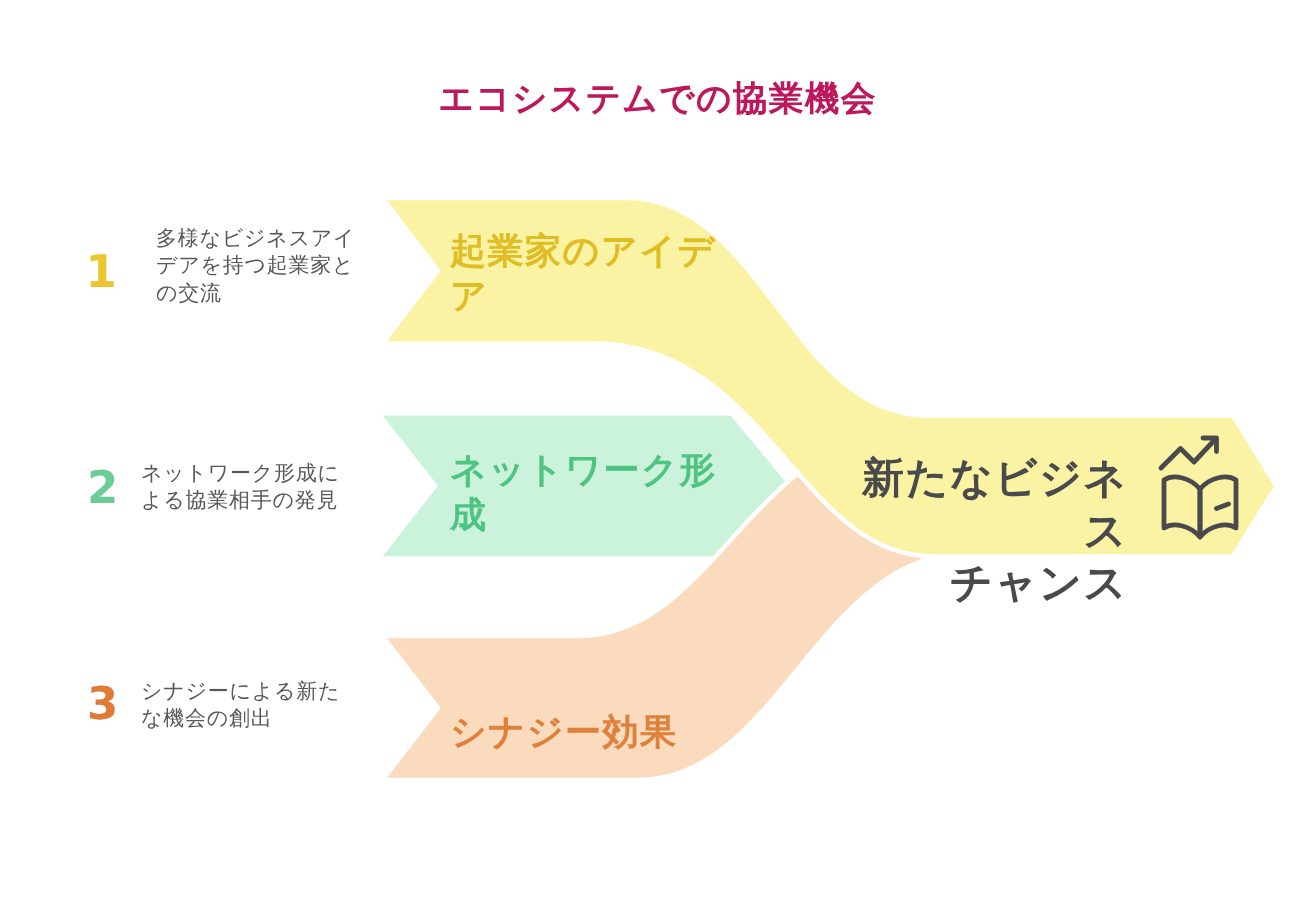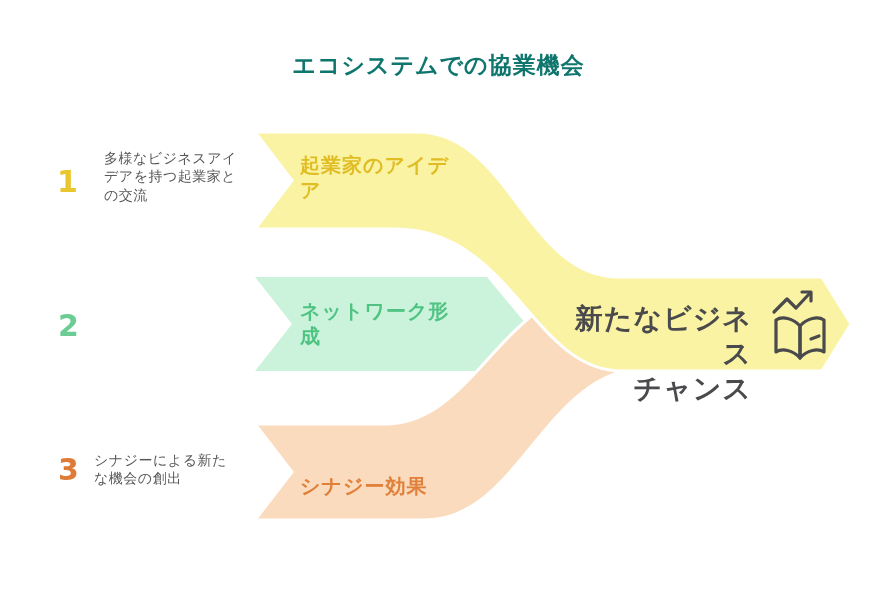--- a/index.html
+++ b/index.html
@@ -7,38 +7,38 @@
     position:relative;
     width:877px;height:600px;
     background:#ffffff;
     overflow:hidden;
     font-family:"Liberation Sans", sans-serif;
   }
   #ribbons{position:absolute;left:0;top:0;}
   .abs{position:absolute;}
   .title{
     width:877px;text-align:center;top:50px;left:0;
-    font-size:23px;font-weight:700;letter-spacing:1px;color:#0f766e;
+    font-size:23px;font-weight:700;letter-spacing:1px;color:#be185d;
   }
   .step-num{
     font-size:30px;font-weight:800;line-height:1;
     font-family:"DejaVu Sans", sans-serif;
   }
   .num-1{color:#e9c52e;left:57px;top:167px;}
   .num-2{color:#6ccd94;left:58px;top:311px;}
   .num-3{color:#de7b37;left:58px;top:455px;}
   .step-desc{
     font-size:14px;line-height:1.32;color:#58585a;
     white-space:pre-line;letter-spacing:0.5px;
   }
   .desc-1{left:104px;top:149px;}
   .desc-2{left:94px;top:306px;}
   .desc-3{left:94px;top:451px;}
   .ribbon-label{
-    font-size:20px;font-weight:700;line-height:1.25;
+    font-size:24px;font-weight:700;line-height:1.25;
     white-space:pre-line;letter-spacing:1px;
   }
   .label-1{left:300px;top:153px;color:#e0bd25;}
   .label-2{left:300px;top:299px;color:#4fc482;}
   .label-3{left:300px;top:474px;color:#e0813b;text-align:right;}
   .result-label{
     left:568px;top:301px;width:184px;
     text-align:right;
     font-size:28px;font-weight:700;line-height:1.25;
     letter-spacing:1px;color:#4a4a4d;white-space:pre-line;
@@ -69,20 +69,22 @@
   <div class="abs title">エコシステムでの協業機会</div>
 
   <div class="abs step-num num-1">1</div>
   <div class="abs step-desc desc-1">多様なビジネスアイ
 デアを持つ起業家と
 の交流</div>
   <div class="abs ribbon-label label-1">起業家のアイデ
 ア</div>
 
   <div class="abs step-num num-2">2</div>
+  <div class="abs step-desc desc-2">ネットワーク形成に
+よる協業相手の発見</div>
   <div class="abs ribbon-label label-2">ネットワーク形
 成</div>
 
   <div class="abs step-num num-3">3</div>
   <div class="abs step-desc desc-3">シナジーによる新た
 な機会の創出</div>
   <div class="abs ribbon-label label-3">シナジー効果</div>
 
   <div class="abs result-label">新たなビジネス
 チャンス</div>

